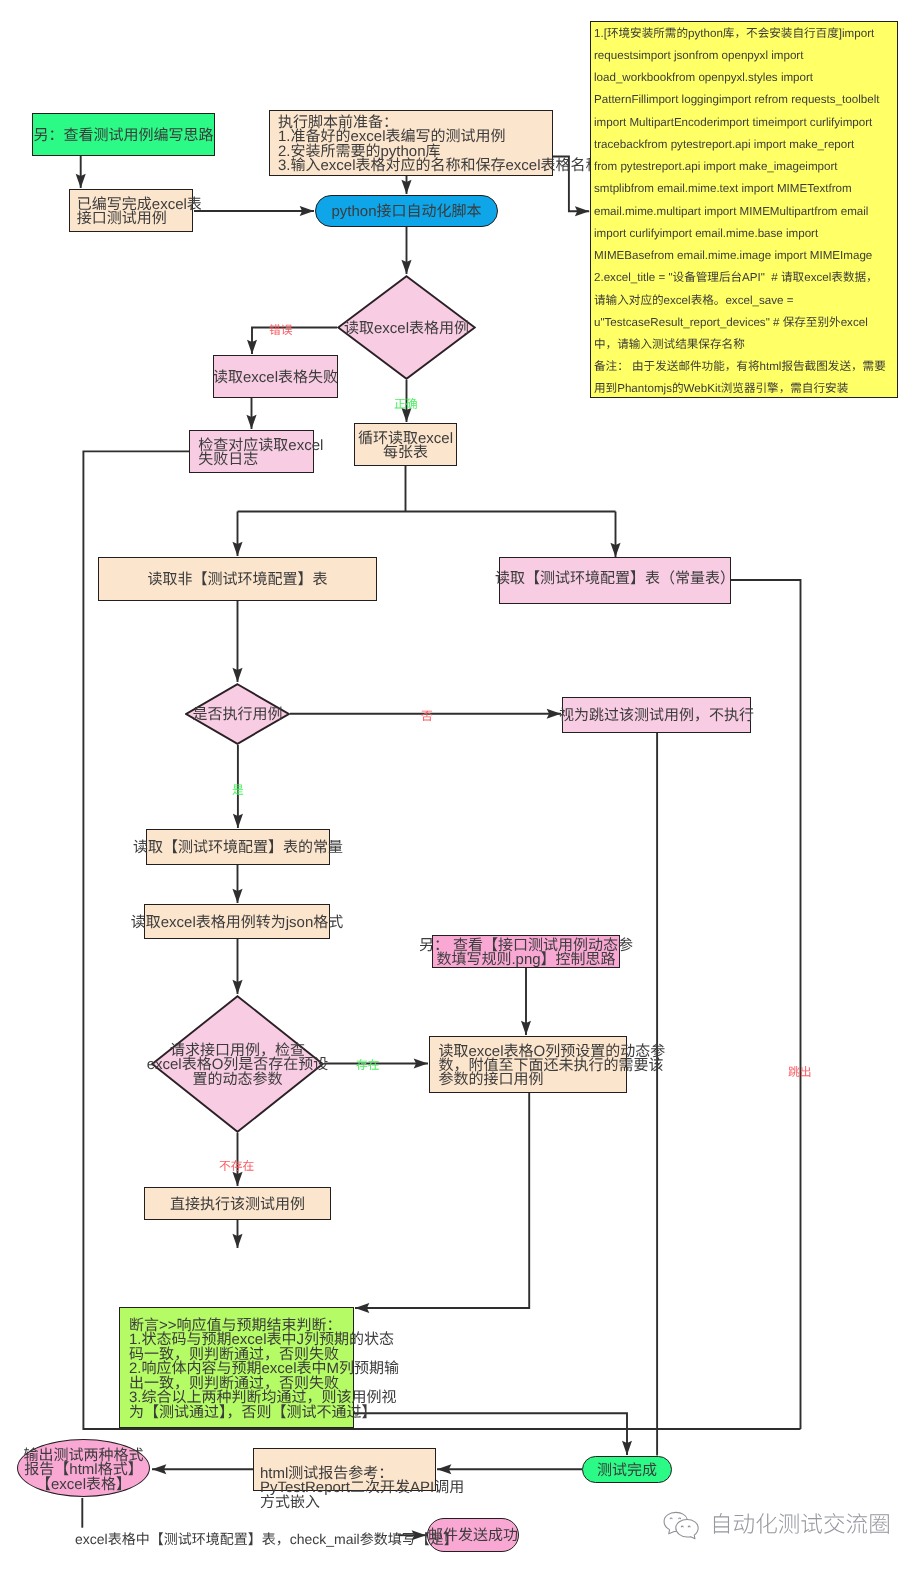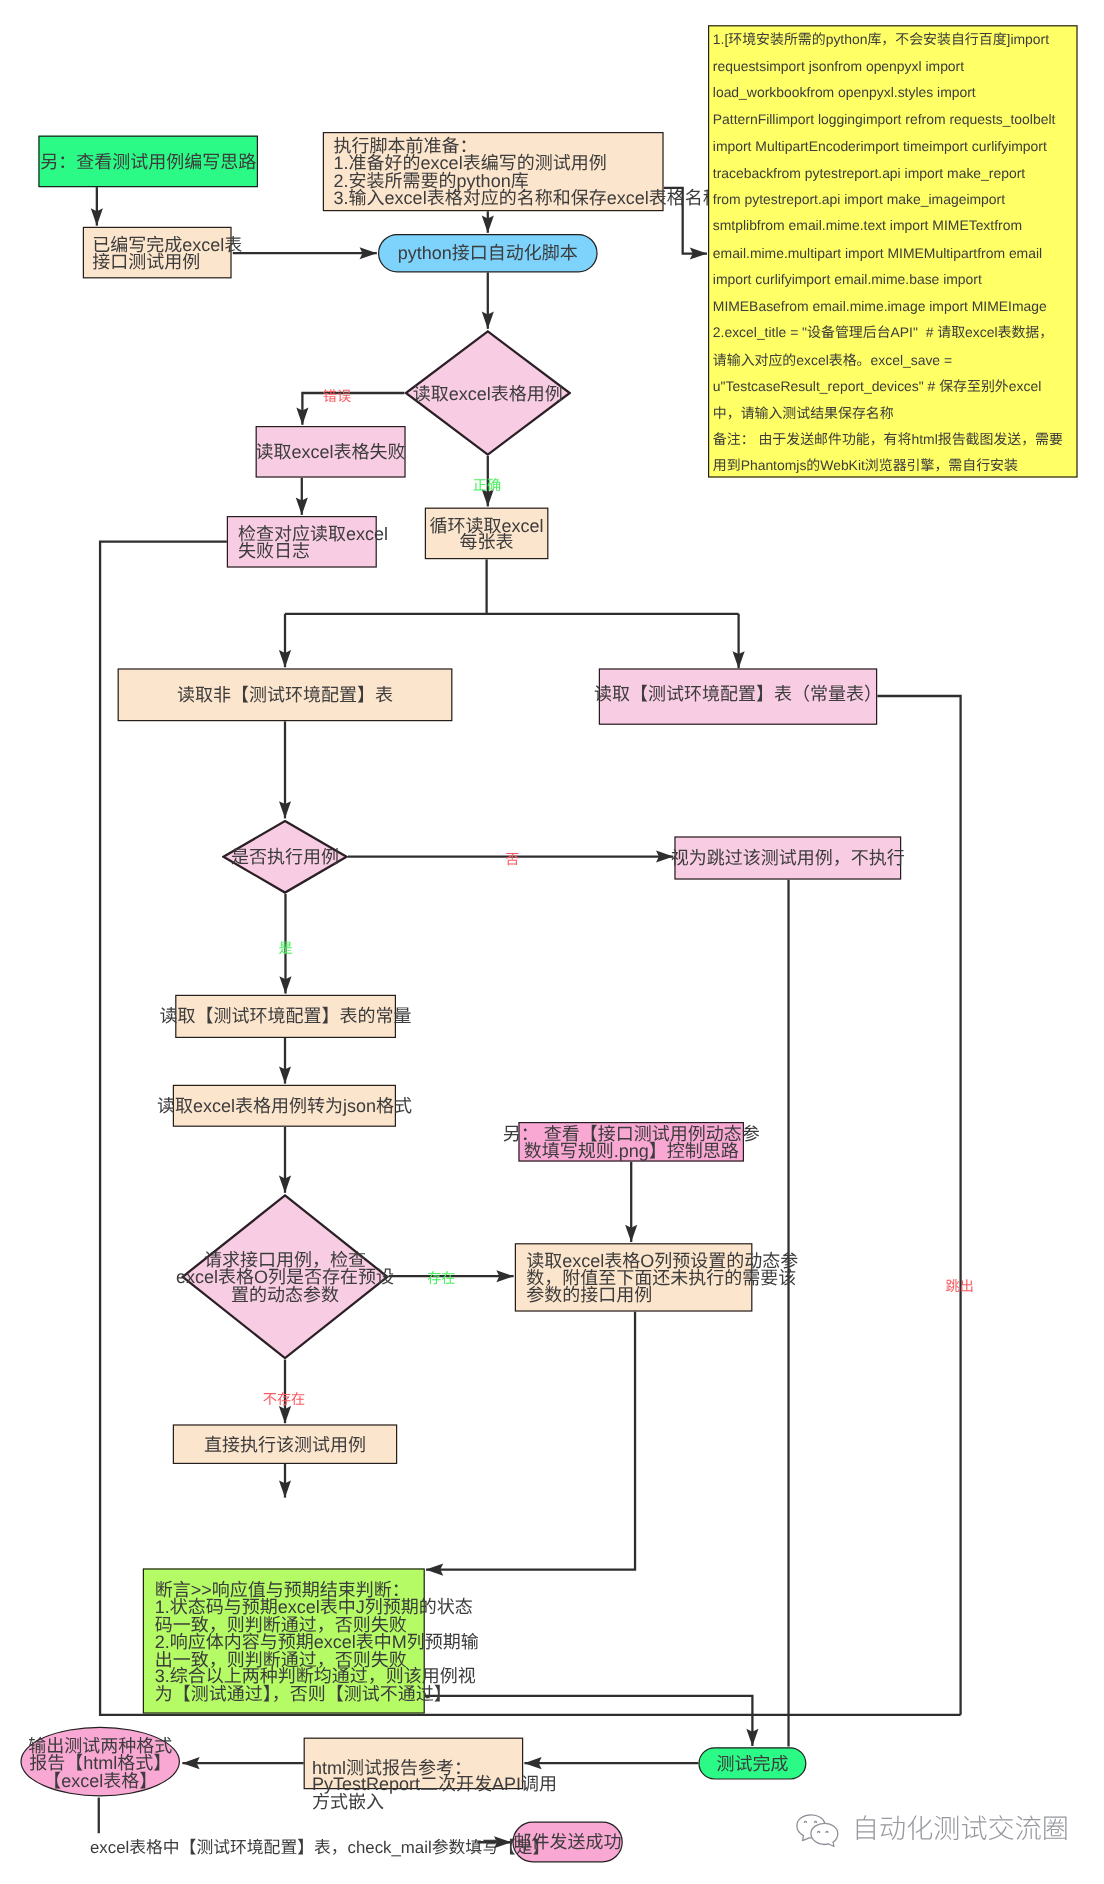--- a/index.html
+++ b/index.html
@@ -8,21 +8,21 @@
        font-family:"Liberation Sans","Noto Sans CJK SC","DejaVu Sans",sans-serif;
        -webkit-font-smoothing:antialiased;text-rendering:geometricPrecision;}
   #canvas{position:relative;width:920px;height:1570px;background:#fff;}
   svg#edges{position:absolute;left:0;top:0;width:920px;height:1570px;}
   .node{position:absolute;box-sizing:border-box;display:flex;
         align-items:center;justify-content:center;text-align:center;
         color:#3c3c3c;white-space:pre;font-size:15px;line-height:14.3px;padding-top:3px;}
   .node.bx{border:1.7px solid #231f1f;}
   .peach{background:#fce5cd;border-color:#3b3026;}
   .pink{background:#f8cce3;border-color:#3d2530;}
-  .mint{background:#7dd3fc;border-color:#2d4436;border-width:2.1px;}
+  .mint{background:#0ea5e9;border-color:#2d4436;border-width:2.1px;}
   .green{background:#2bfb86;border-color:#0b2013;border-width:2.1px;}
   .brightgreen{background:#f9a8d4;border-color:#071400;border-width:2.1px;}
   .lime{background:#b4fb66;border-color:#20300d;}
   .yellow{background:#ffff66;border-color:#55552a;}
   .lft{justify-content:space-between;text-align:left;}
   .tp{align-items:flex-start;}
   .lbl{position:absolute;font-size:11.8px;white-space:nowrap;line-height:11.5px;}
   .lbl.red{color:#fb5b62;}
   .lbl.grn{color:#4bf05e;}
   .footer-text{position:absolute;font-size:14px;color:#3c3c3c;white-space:nowrap;}

